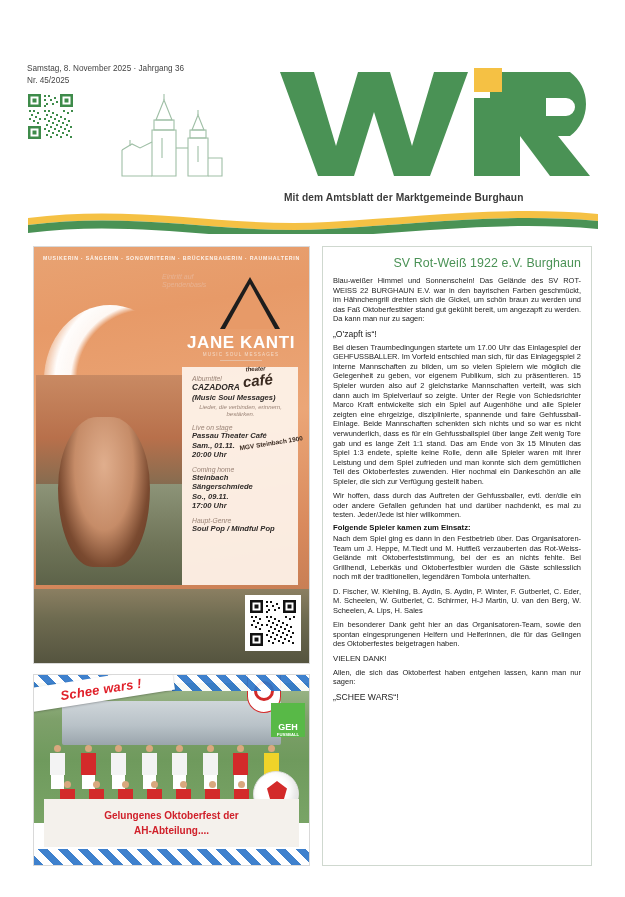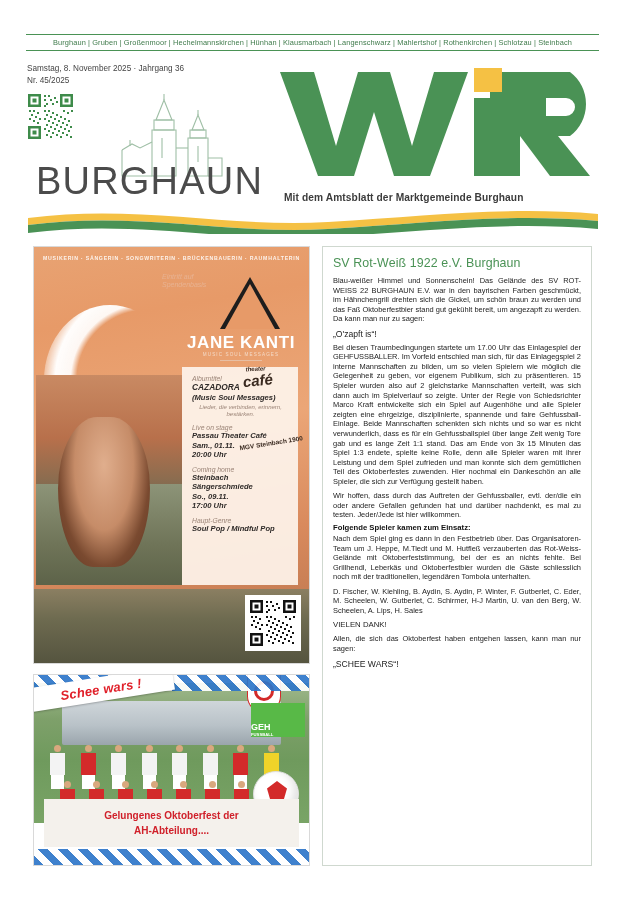--- a/index.html
+++ b/index.html
@@ -203,61 +203,58 @@
   .club-crest {
     position:absolute; right:28px; top:-4px; width:34px; height:42px;
     background:#fff; border:1.5px solid #d32a2a;
     border-radius: 4px 4px 50% 50% / 4px 4px 40% 40%;
   }
   .club-crest .ring{
     position:absolute; left:50%; top:48%; transform:translate(-50%,-50%);
     width:20px;height:20px;border-radius:50%; border:3px solid #d32a2a;
   }
   .geh-logo {
-    position:absolute; right:4px; top:28px; width:54px; height:34px;
-    background:#58b947; display:flex; flex-direction:column; align-items:flex-start; justify-content:flex-end;
+    position:absolute; right:4px; top:28px; width:34px; height:34px;
+    background:#58b947; display:flex; flex-direction:column; align-items:center; justify-content:flex-end;
   }
   .geh-logo .g1{ font-size:9px;font-weight:700;color:#fff;line-height:1;}
   .geh-logo .g2{ font-size:4.2px;font-weight:700;color:#fff;line-height:1.3;}
   .caption-band {
     position:absolute; left:10px; right:10px; bottom:18px; height:48px;
     background:#f4f1ec; display:flex; flex-direction:column;
     align-items:center; justify-content:center;
   }
   .caption-band div{ font-size:10px; font-weight:700; color:#d0202a; line-height:1.5;}
 
   
   .article-box {
     position: absolute; left: 322px; top: 0; width: 270px; height: 620px;
     border: 1px solid #cfd8cf; background:#fff; padding: 9px 10px 8px 10px;
   }
   .article-title {
-    text-align:left; font-size: 12.4px; color: #4a9255; font-weight: 400;
+    text-align:right; font-size: 12.4px; color: #4a9255; font-weight: 400;
     margin-bottom: 6px; letter-spacing:.1px;
   }
   .art-p {
     font-size: 7.45px; line-height: 1.29; color: #1d1d1d; text-align: justify;
     margin-bottom: 4.5px; hyphens: auto;
   }
   .art-p.tight { margin-bottom: 3px; }
   .art-quote { font-size: 8.6px; color:#1d1d1d; margin-bottom:4px; }
   .art-bold { font-size: 7.7px; font-weight:700; color:#111; margin-bottom: 2px; }
   .art-center { text-align:left; font-size:7.8px; color:#1d1d1d; margin:5px 0 5px 0;}
   .art-center.big { font-size:8.6px; }
 </style>
 </head>
 <body>
 
 <div class="page">
 
   <div class="masthead">
 
-    <div class="villages-bar">
-      <div class="villages-text">Burghaun | Gruben | Großenmoor | Hechelmannskirchen | Hünhan | Klausmarbach | Langenschwarz | Mahlertshof | Rothenkirchen | Schlotzau | Steinbach</div>
-    </div>
 
     <div class="issue-line1">Samstag, 8. November 2025 · Jahrgang 36</div>
     <div class="issue-line2">Nr. 45/2025</div>
 
     <svg class="qr-mast" viewBox="0 0 47 47">
       <rect width="47" height="47" fill="#fff"></rect>
       <g fill="#3e8b4a">
         <rect x="1" y="1" width="13" height="13"></rect>
           <rect x="33" y="1" width="13" height="13"></rect>
         <rect x="1" y="33" width="13" height="13"></rect>
@@ -343,21 +340,20 @@
         <path d="M70 50 L90 50 L90 88 L70 88 Z"></path>
         <path d="M80 58 L80 74"></path>
         <path d="M4 62 L4 88 L34 88"></path>
         <path d="M4 62 L14 56 L22 60 L34 54"></path>
         <path d="M12 58 L12 52"></path>
         <path d="M58 60 L70 60"></path>
         <path d="M90 70 L104 70 L104 88 L90 88"></path>
       </g>
     </svg>
 
-    <div class="burghaun-word">BURGHAUN</div>
 
     <svg class="wir-logo" viewBox="0 0 320 110">
       <g fill="#4a9255">
         <polygon points="2,4 36,4 58,78 80,4 112,4 134,78 156,4 190,4 152,108 116,108 96,44 76,108 40,108"></polygon>
         <rect x="196" y="30" width="28" height="78"></rect>
         <path d="M238 4 H292 a40 40 0 0 1 0 64 h-12 l32 40 h-40 l-30 -40 v40 h-30 V4 Z M268 30 v18 h20 a9 9 0 0 0 0 -18 Z"></path>
       </g>
       <rect x="196" y="0" width="28" height="24" fill="#f5c144"></rect>
     </svg>
 
@@ -605,19 +601,20 @@
 
     <div class="article-box">
       <div class="article-title">SV Rot-Weiß 1922 e.V. Burghaun</div>
       <div class="art-p">Blau-weißer Himmel und Sonnenschein! Das Gelände des SV ROT-WEISS 22 BURGHAUN E.V. war in den bayrischen Farben geschmückt, im Hähnchengrill drehten sich die Gickel, um schön braun zu werden und das Faß Oktoberfestbier stand gut gekühlt bereit, um angezapft zu werden. Da kann man nur zu sagen:</div>
       <div class="art-quote">„O'zapft is“!</div>
       <div class="art-p">Bei diesen Traumbedingungen startete um 17.00 Uhr das Einlagespiel der GEHFUSSBALLER. Im Vorfeld entschied man sich, für das Einlagegspiel 2 interne Mannschaften zu bilden, um so vielen Spielern wie möglich die Gelegenheit zu geben, vor eigenem Publikum, sich zu präsentieren. 15 Spieler wurden also auf 2 gleichstarke Mannschaften verteilt, was sich dann auch im Spielverlauf so zeigte. Unter der Regie von Schiedsrichter Marco Kraft entwickelte sich ein Spiel auf Augenhöhe und alle Spieler zeigten eine ehrgeizige, disziplinierte, spannende und faire Gehfussball-Einlage. Beide Mannschaften schenkten sich nichts und so war es nicht verwunderlich, dass es für ein Gehfussballspiel über lange Zeit wenig Tore gab und es lange Zeit 1:1 stand. Das am Ende von 3x 15 Minuten das Spiel 1:3 endete, spielte keine Rolle, denn alle Spieler waren mit ihrer Leistung und dem Spiel zufrieden und man konnte sich dem gemütlichen Teil des Oktoberfestes zuwenden. Hier nochmal ein Dankeschön an alle Spieler, die sich zur Verfügung gestellt haben.</div>
       <div class="art-p tight">Wir hoffen, dass durch das Auftreten der Gehfussballer, evtl. der/die ein oder andere Gefallen gefunden hat und darüber nachdenkt, es mal zu testen. Jeder/Jede ist hier willkommen.</div>
       <div class="art-bold">Folgende Spieler kamen zum Einsatz:</div>
       <div class="art-p">Nach dem Spiel ging es dann in den Festbetrieb über. Das Organisatoren-Team um J. Heppe, M.Tiedt und M. Hutfleß verzauberten das Rot-Weiss-Gelände mit Oktoberfeststimmung, bei der es an nichts fehlte. Bei Grillhendl, Leberkäs und Oktoberfestbier wurden die Gäste schliesslich noch mit der traditionellen, legendären Tombola unterhalten.</div>
       <div class="art-p">D. Fischer, W. Kiehling, B. Aydin, S. Aydin, P. Winter, F. Gutberlet, C. Eder, M. Scheelen, W. Gutberlet, C. Schirmer, H-J Martin, U. van den Berg, W. Scheelen, A. Lips, H. Sales</div>
+      <div class="art-p tight">Ein besonderer Dank geht hier an das Organisatoren-Team, sowie den spontan eingesprungenen Helfern und Helferinnen, die für das Gelingen des Oktoberfestes beigetragen haben.</div>
       <div class="art-center">VIELEN DANK!</div>
       <div class="art-p tight">Allen, die sich das Oktoberfest haben entgehen lassen, kann man nur sagen:</div>
       <div class="art-center big">„SCHEE WARS“!</div>
     </div>
 
   </div>
 </div>
 
 </body></html>

